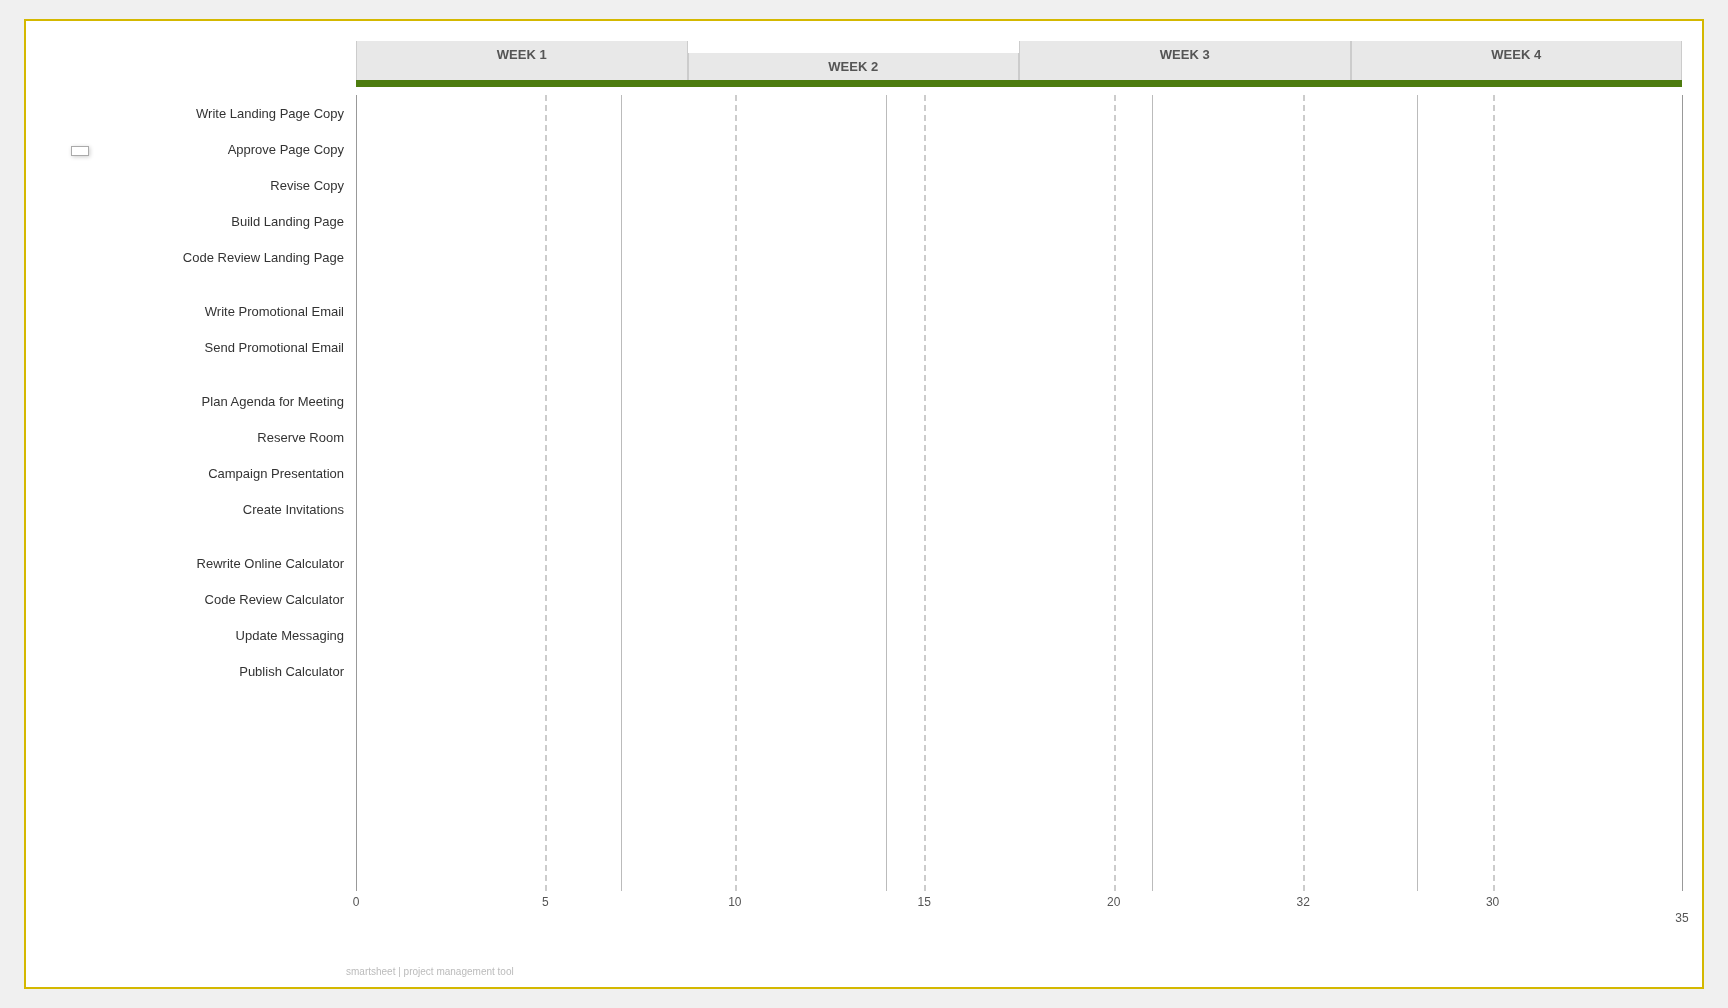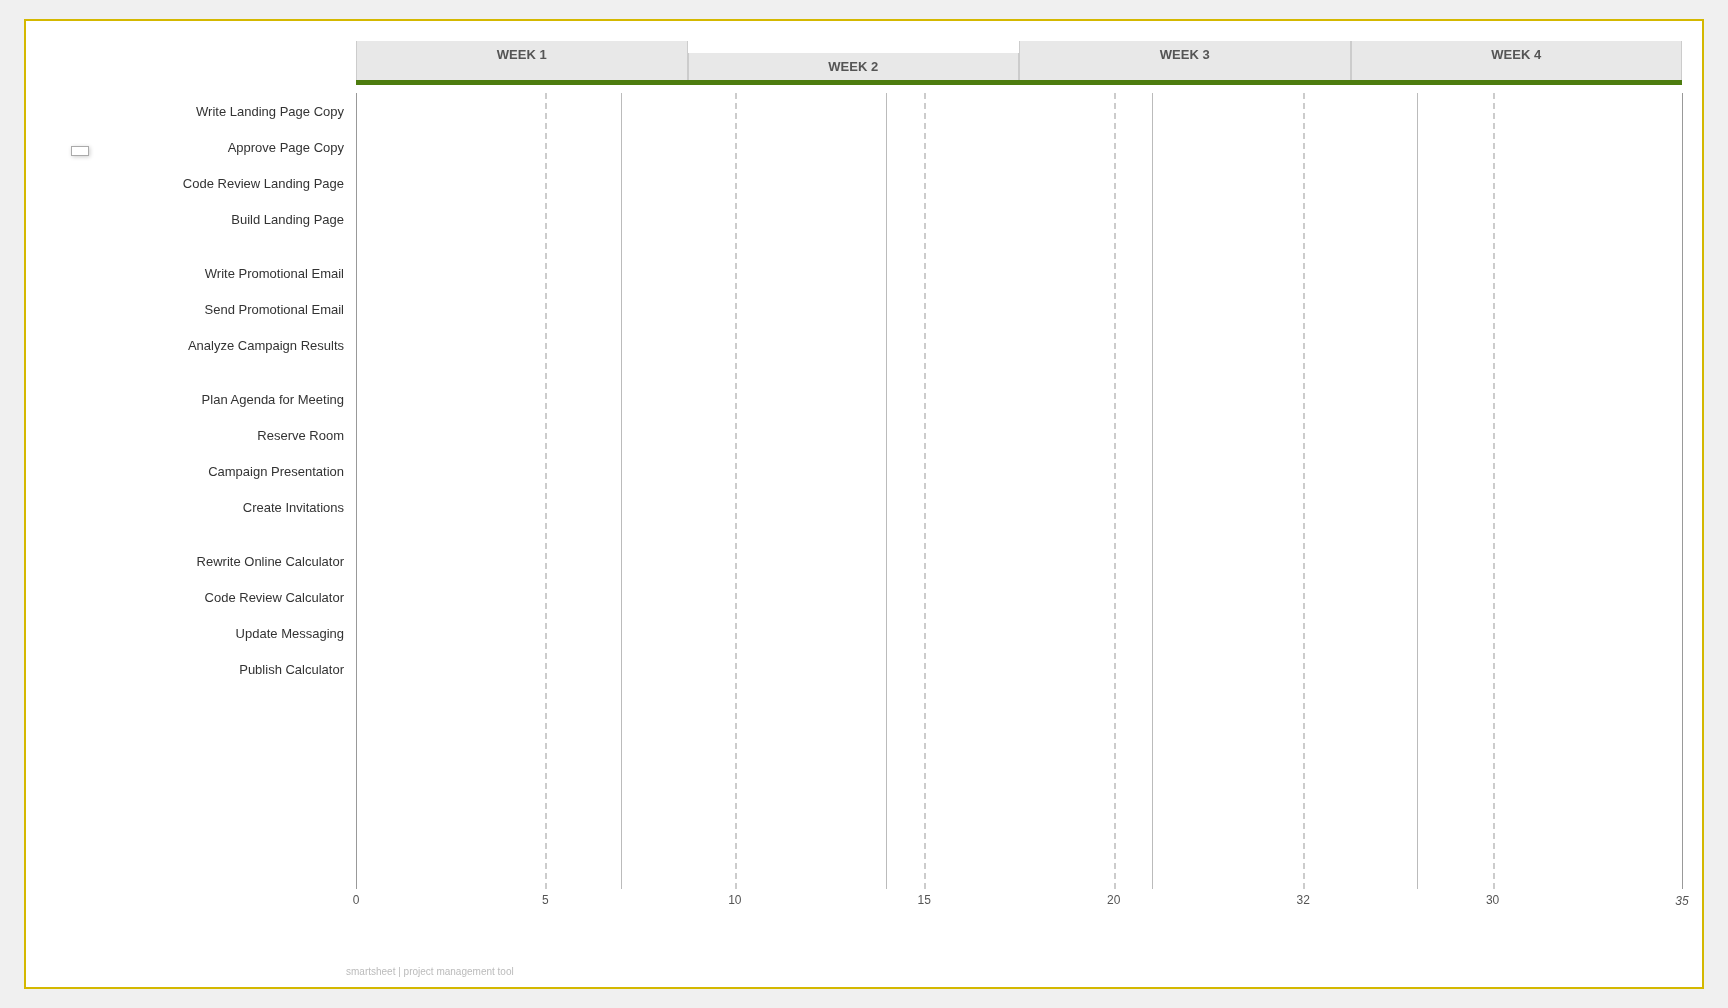--- a/index.html
+++ b/index.html
@@ -18,21 +18,21 @@
       width: 1680px;
       height: 970px;
       padding: 20px 20px 60px 20px;
       position: relative;
     }
     
     .week-header-row {
       display: flex;
       margin-left: 310px;
       margin-bottom: 8px;
-      border-bottom: 5px solid #4d7c0f;
+      border-bottom: 7px solid #4d7c0f;
     }
     .week-header {
       text-align: center;
       font-size: 13px;
       font-weight: bold;
       color: #555;
       background: #e8e8e8;
       border-right: 1px solid #ccc;
       border-left: 1px solid #ccc;
       padding: 6px 0;
@@ -158,26 +158,26 @@
       <div class="week-header" style="width: 332.5px;">WEEK 1</div>
       <div class="week-header" style="width: 332.5px; margin-top: 12px;">WEEK 2</div>
       <div class="week-header" style="width: 332.5px;">WEEK 3</div>
       <div class="week-header" style="width: 332.5px;">WEEK 4</div>
     </div>
 
   <div class="chart-body">
     <div class="y-axis" id="y-axis">
         <div class="y-label">Write Landing Page Copy</div>
         <div class="y-label">Approve Page Copy</div>
+        <div class="y-label">Revise Copy</div>
+        <div class="y-label">Build Landing Page</div>
         <div class="y-label">Code Review Landing Page</div>
-        <div class="y-label">Build Landing Page</div>
         <div class="y-spacer"></div>
         <div class="y-label">Write Promotional Email</div>
         <div class="y-label">Send Promotional Email</div>
-        <div class="y-label">Analyze Campaign Results</div>
         <div class="y-spacer"></div>
         <div class="y-label">Plan Agenda for Meeting</div>
         <div class="y-label">Reserve Room</div>
         <div class="y-label">Campaign Presentation</div>
         <div class="y-label">Create Invitations</div>
         <div class="y-spacer"></div>
         <div class="y-label">Rewrite Online Calculator</div>
         <div class="y-label">Code Review Calculator</div>
         <div class="y-label">Update Messaging</div>
         <div class="y-label">Publish Calculator</div>
@@ -299,21 +299,21 @@
           </div>
         </div>
         <div style="position: absolute; bottom: 0px; left: 0px; right: 0px; height: 30px;">
           <div class="x-tick" style="left: 0%; top: 4px;">0</div>
           <div class="x-tick" style="left: 14.2857%; top: 4px;">5</div>
           <div class="x-tick" style="left: 28.5714%; top: 4px;">10</div>
           <div class="x-tick" style="left: 42.8571%; top: 4px;">15</div>
           <div class="x-tick" style="left: 57.1429%; top: 4px;">20</div>
           <div class="x-tick" style="left: 71.4286%; top: 4px;">32</div>
           <div class="x-tick" style="left: 85.7143%; top: 4px;">30</div>
-          <div class="x-tick" style="left: 100%; top: 5px; font-style: italic;">35</div>
+          <div class="x-tick" style="left: 100%; top: 20px;">35</div>
         </div>
       </div>
   </div>
 
   <div style="text-align:center; margin-top: 8px; font-size:14px; color:#555;">
     <span></span>
   </div>
 
   <div class="watermark">smartsheet | project management tool</div>
 </div>

